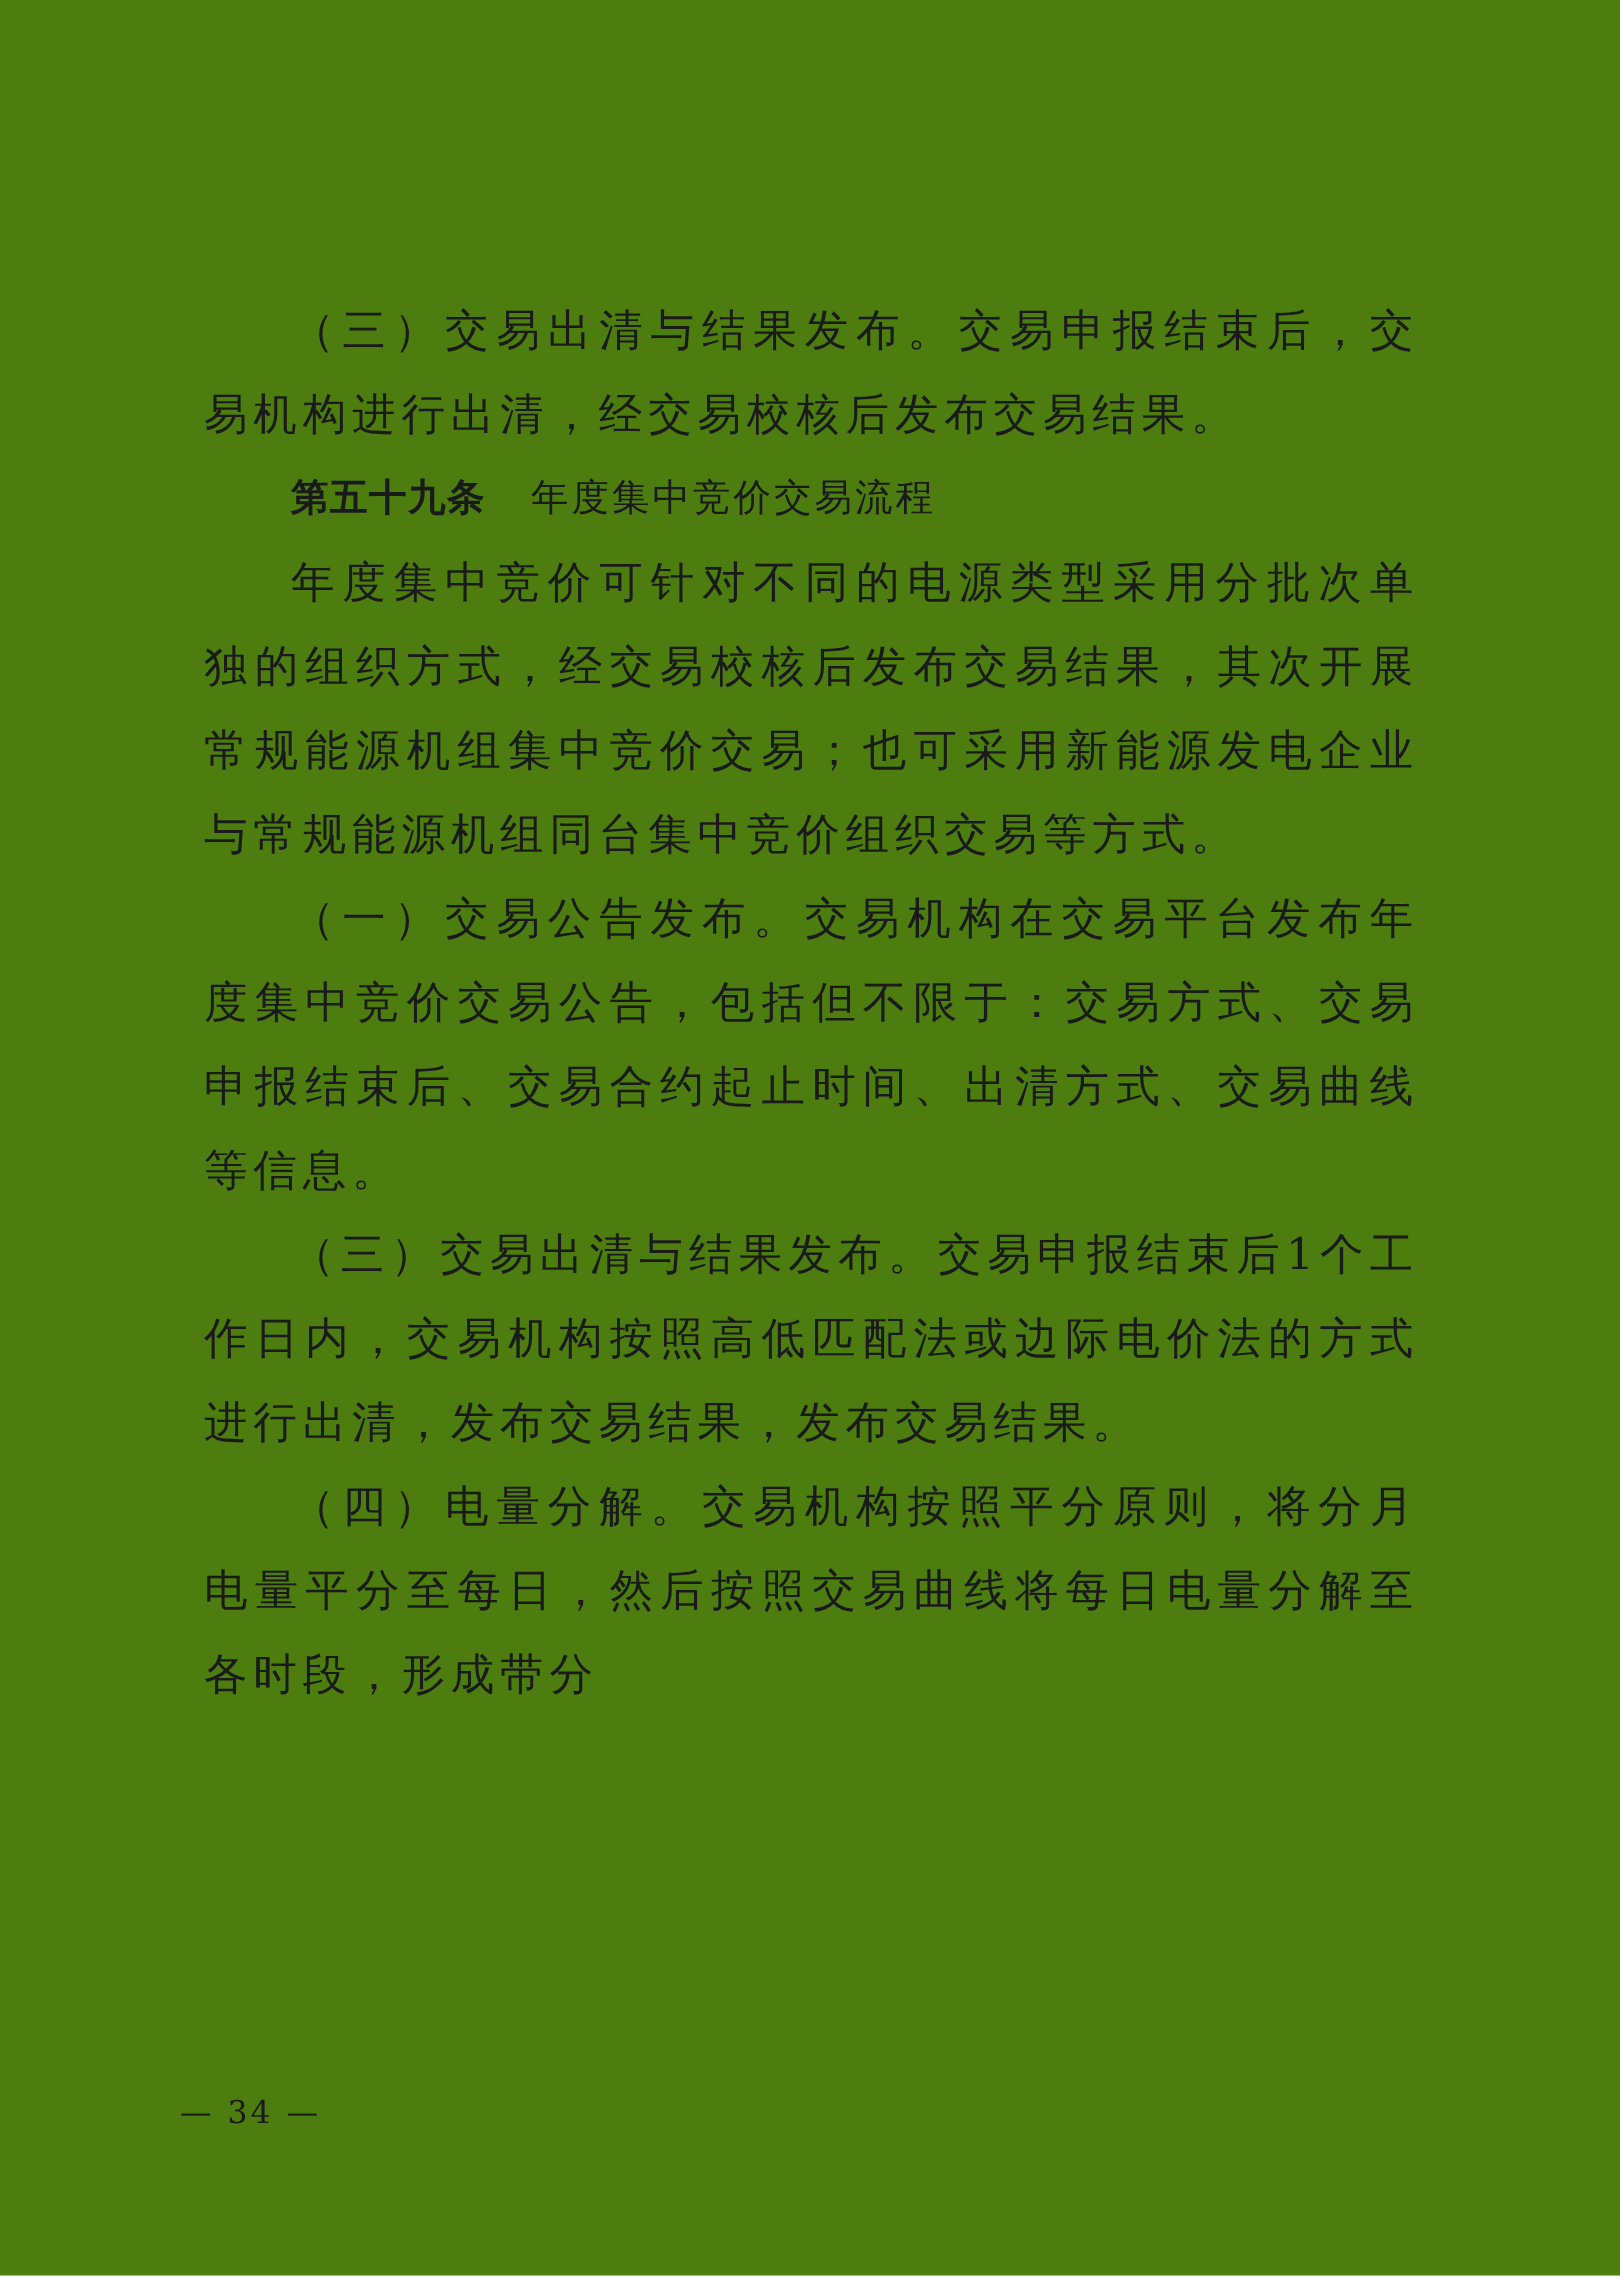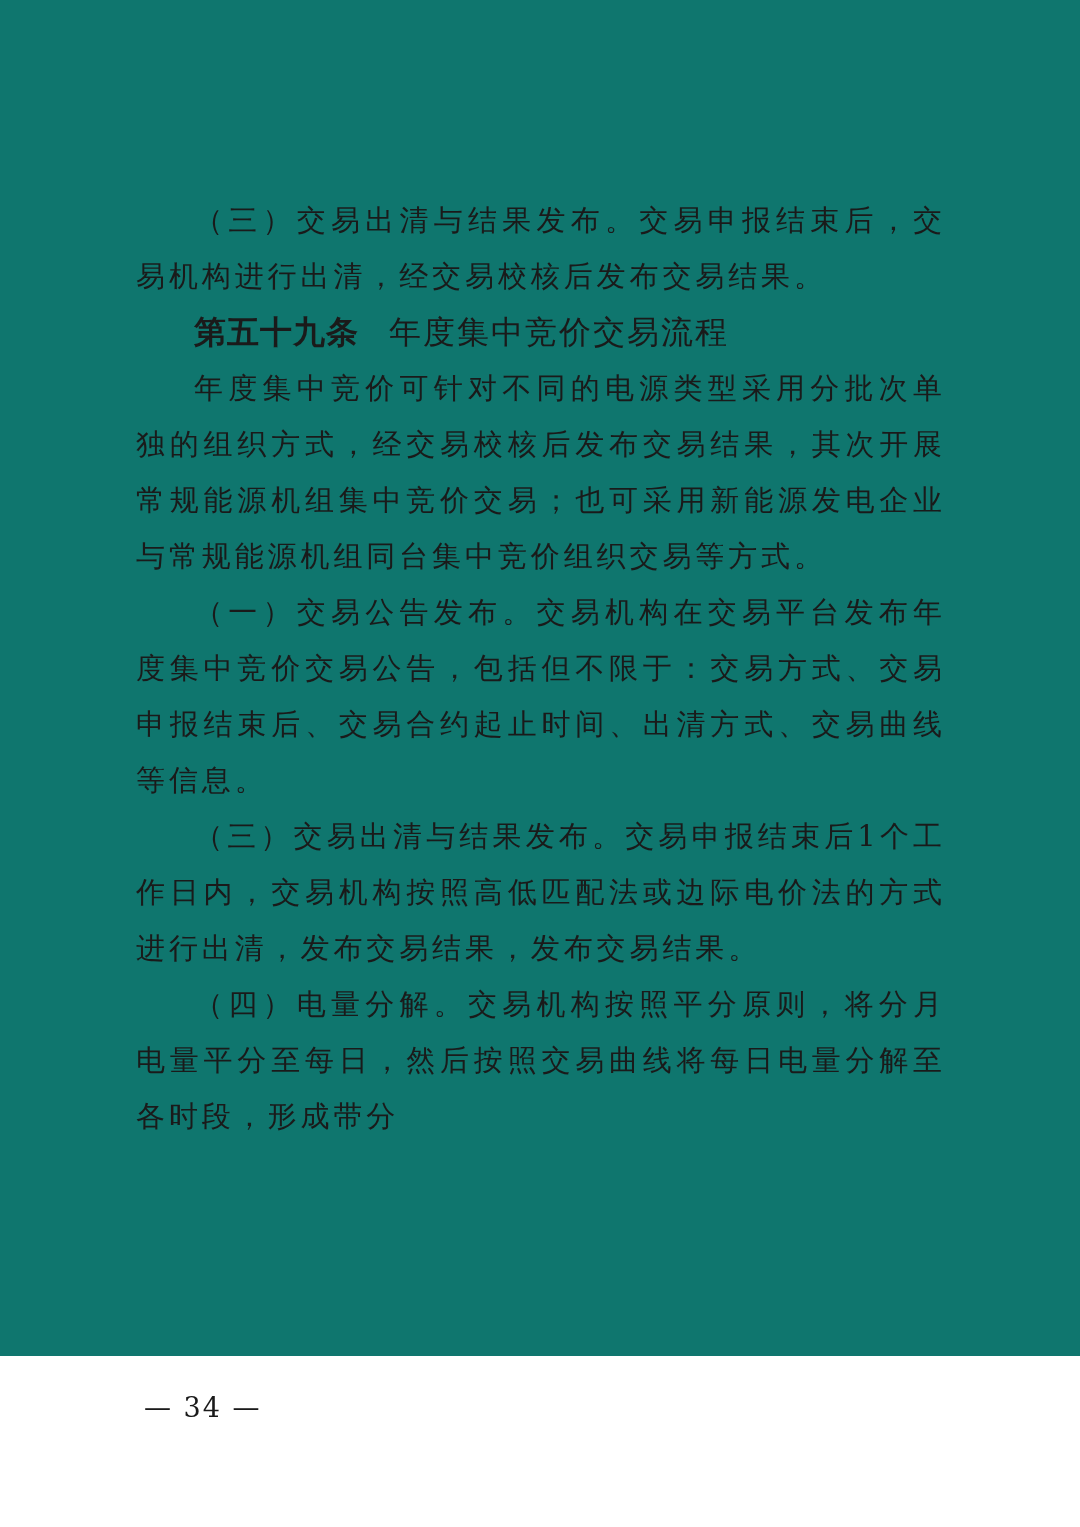--- a/index.html
+++ b/index.html
@@ -13,60 +13,60 @@
       position: relative;
       overflow: hidden;
       font-family: "DejaVu Serif", "Liberation Serif", serif;
       color: #1a1a1a;
     }
     .page {
       position: absolute;
       left: 0;
       top: 0;
       width: 1080px;
-      height: 1356px;
-      background: #0f766e;
+      height: 1517px;
+      background: #4d7c0f;
     }
     .content {
       position: absolute;
       left: 136px;
       top: 192px;
       width: 810px;
     }
     .para {
       margin: 0;
       font-size: 29px;
       line-height: 56px;
       letter-spacing: 3.9px;
       text-align: justify;
       text-align-last: left;
       text-indent: 58px;
       word-break: break-all;
     }
     .article-heading {
       margin: 0;
-      font-size: 32px;
+      font-size: 25px;
       line-height: 56px;
       letter-spacing: 2px;
       text-indent: 58px;
     }
     .article-heading .article-num {
       font-weight: bold;
       font-family: "DejaVu Sans", "Liberation Sans", sans-serif;
       letter-spacing: 1px;
     }
     .article-heading .gap {
       display: inline-block;
       width: 30px;
     }
     .page-footer {
       position: absolute;
-      left: 144px;
+      left: 120px;
       top: 1388px;
-      font-size: 27px;
+      font-size: 21px;
       line-height: 40px;
       letter-spacing: 2px;
       color: #1a1a1a;
     }
   </style>
 </head>
 <body>
 
 <div class="page">
   <div class="content">

